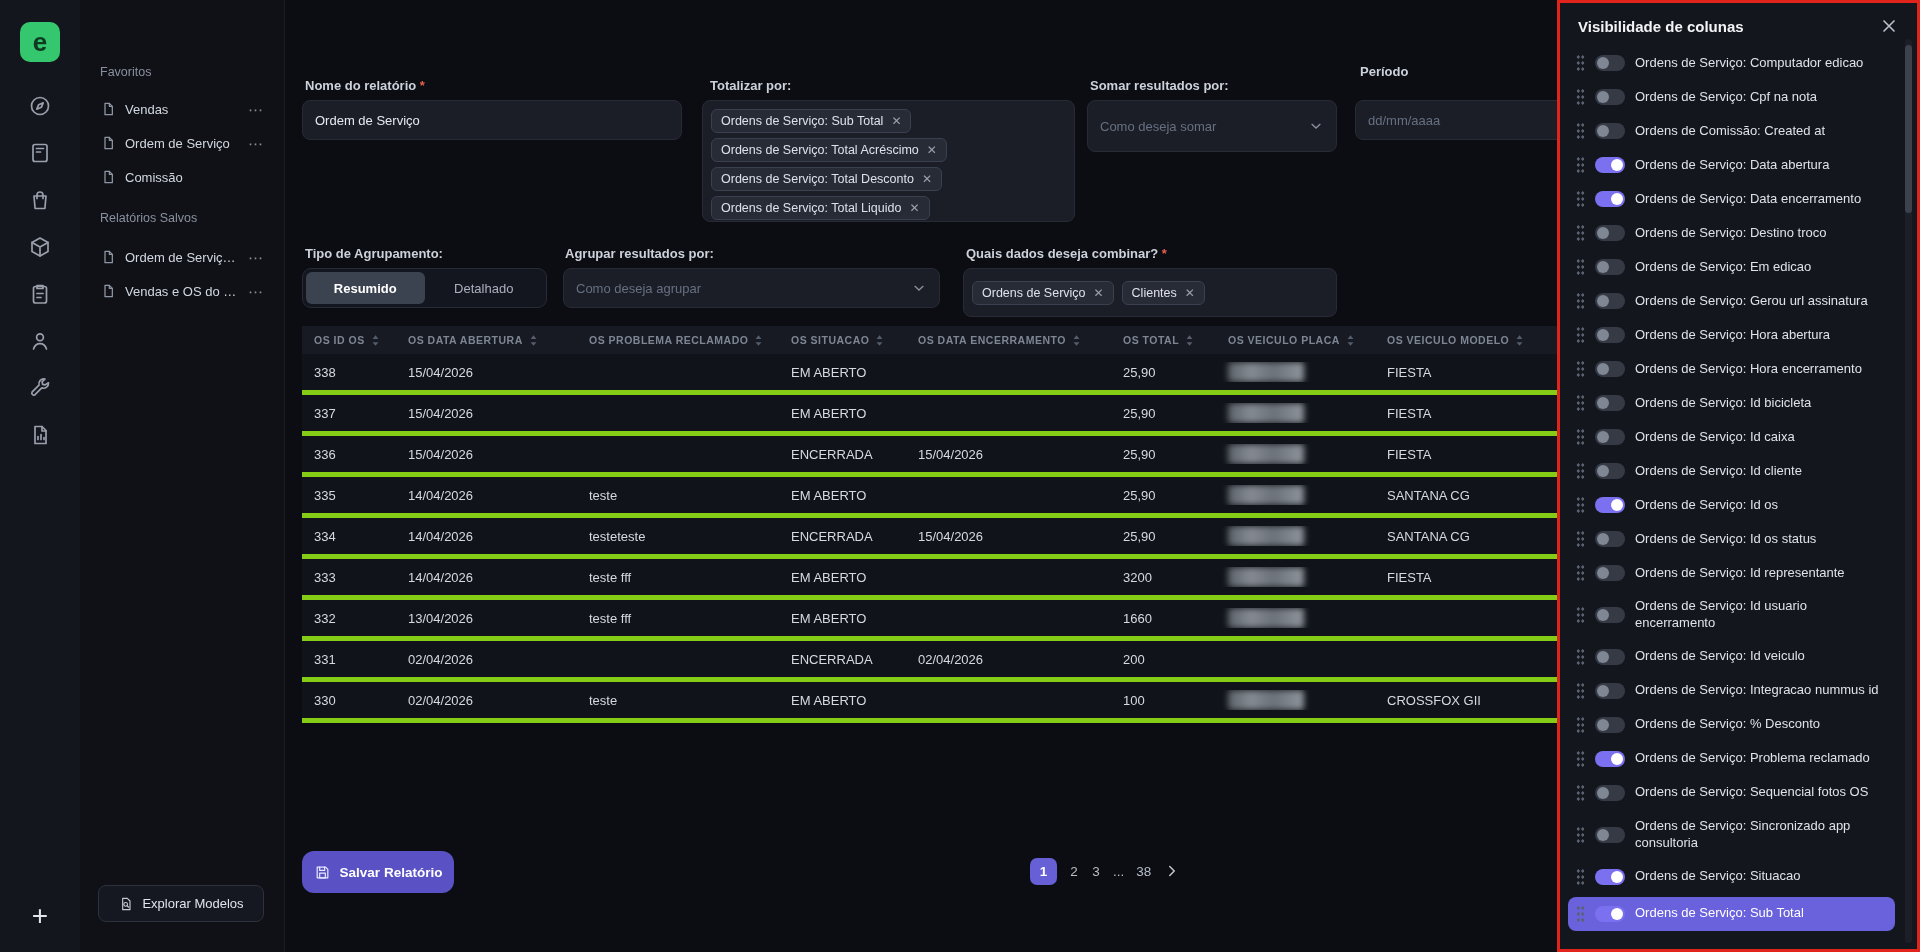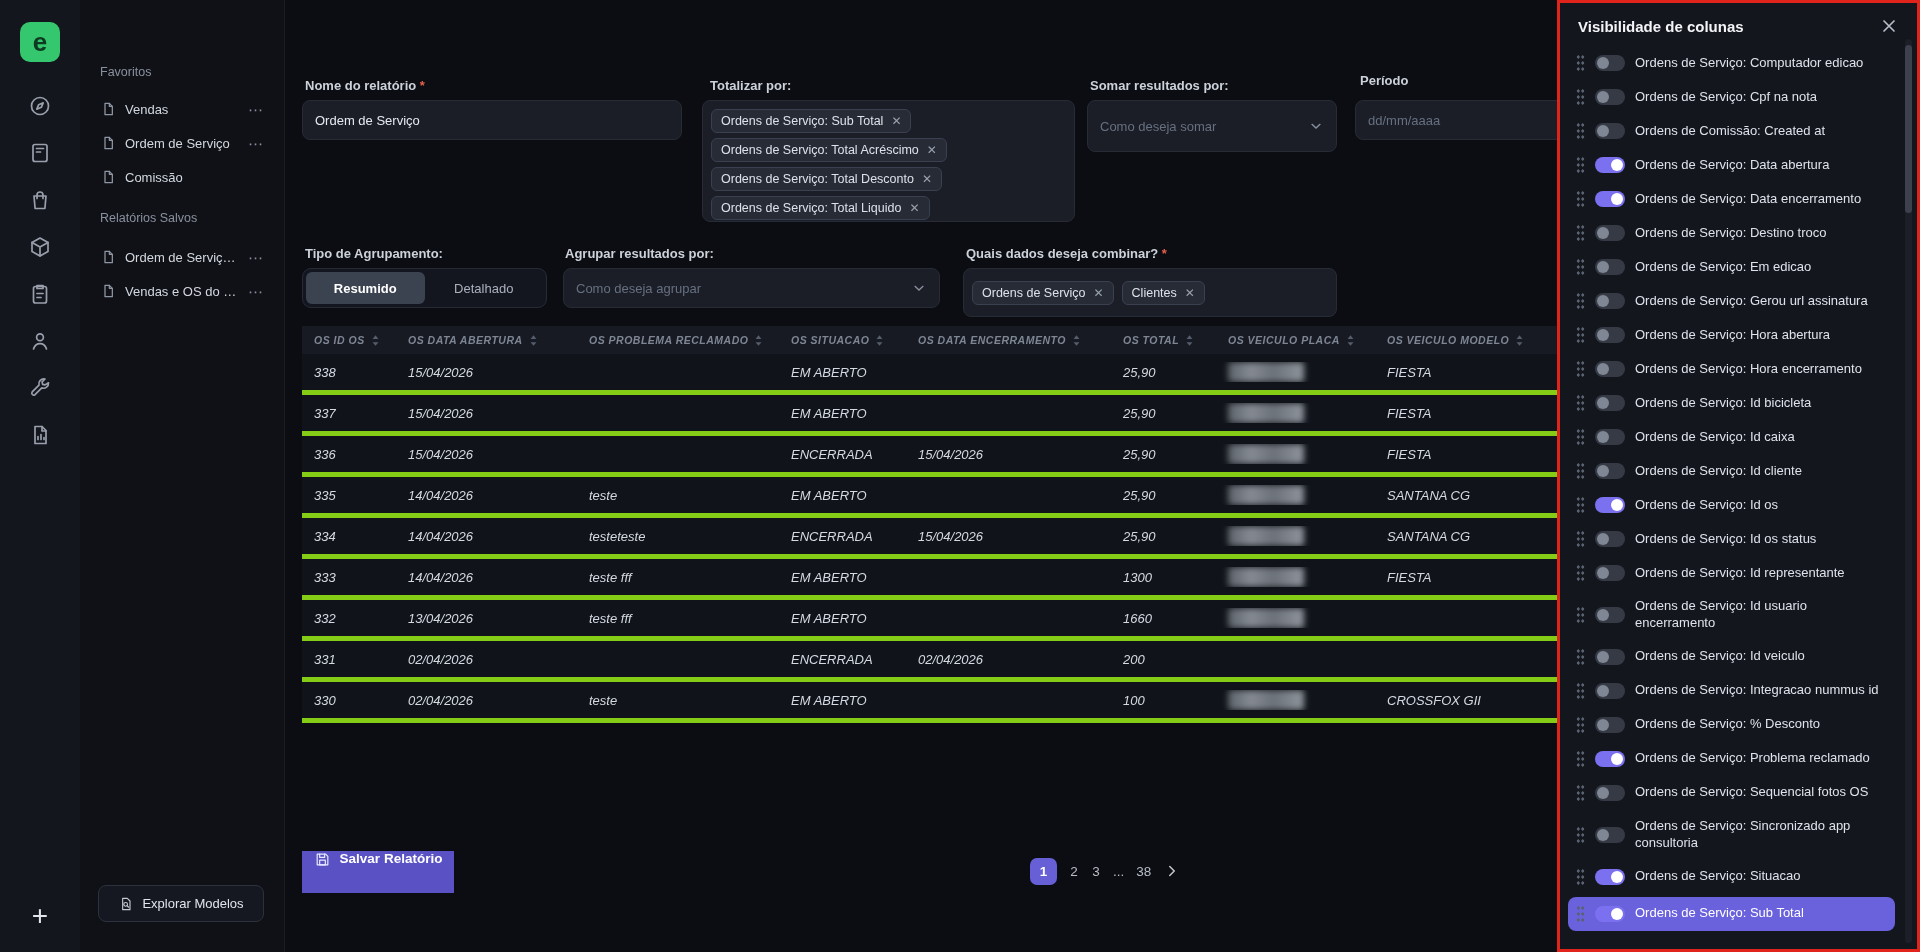--- a/index.html
+++ b/index.html
@@ -58,42 +58,42 @@
   .chips-col{display:flex;flex-direction:column;gap:5px;padding:8px;}
   .chips-row{display:flex;flex-direction:row;gap:8px;align-items:center;padding:0 8px;}
 
   .seg{position:absolute;background:#14161f;border:1px solid #262b35;border-radius:9px;
        padding:3px;display:flex;}
   .seg .opt{flex:1;display:flex;align-items:center;justify-content:center;font-size:13px;
             color:#aab0bd;border-radius:6px;cursor:pointer;}
   .seg .opt.sel{background:#3b4250;color:#ffffff;font-weight:700;}
 
   
-  .tablewrap{position:absolute;left:17px;right:0;top:326px;font-style:italic;--cols:94px 181px 202px 127px 205px 105px 159px 1fr;}
+  .tablewrap{position:absolute;left:17px;right:0;top:326px;--cols:94px 181px 202px 127px 205px 105px 159px 1fr;}
   .t-head{display:grid;grid-template-columns:var(--cols);background:#171a23;height:28px;align-items:center;}
   .t-head .th{font-size:10.5px;font-weight:700;letter-spacing:.5px;color:#7e8694;
               padding-left:12px;display:flex;align-items:center;gap:6px;white-space:nowrap;overflow:hidden;}
   .sort{width:9px;height:13px;color:#555e6c;flex:none;}
   .sort svg{width:9px;height:13px;display:block;}
   .t-row{display:grid;grid-template-columns:var(--cols);height:41px;align-items:center;
          background:#10131a;border-bottom:5px solid #84cc16;font-size:13px;color:#d5dae2;}
   .t-row .td{padding-left:12px;white-space:nowrap;overflow:hidden;}
   .plate{width:76px;height:20px;border-radius:3px;opacity:.85;filter:blur(3px);
          background:linear-gradient(90deg,#6a7078,#9aa0a8 30%,#7c828a 60%,#a7adb5);}
 
   
   .pager{position:absolute;left:745px;top:856px;height:30px;display:flex;align-items:center;gap:12px;}
   .pg{color:#b7bcc7;font-size:13.5px;cursor:pointer;min-width:10px;text-align:center;}
   .pg.active{width:27px;height:27px;background:#675fd6;border-radius:7px;color:#fff;
              display:flex;align-items:center;justify-content:center;font-weight:700;}
   .pg-next{width:18px;height:18px;color:#c3c8d2;cursor:pointer;}
   .pg-next svg{width:18px;height:18px;display:block;}
   .save-btn{position:absolute;left:17px;top:851px;width:152px;height:42px;background:#5a52c4;
-            border-radius:0;color:#fff;font-size:13.5px;font-weight:600;display:flex;
-            align-items:flex-start;justify-content:center;gap:9px;cursor:pointer;}
+            border-radius:12px;color:#fff;font-size:13.5px;font-weight:600;display:flex;
+            align-items:center;justify-content:center;gap:9px;cursor:pointer;}
   .save-btn .ico{width:17px;height:17px;color:#e8e8ff;}
   .save-btn .ico svg{width:17px;height:17px;display:block;}
 
   
   .panel{position:absolute;top:0;right:0;bottom:0;width:363px;background:#14161e;
          border:3px solid #e0241b;z-index:30;overflow:hidden;}
   .panel-head{display:flex;justify-content:space-between;align-items:center;padding:13px 18px 8px 18px;}
   .panel-title{font-size:15px;font-weight:700;color:#f2f4f8;}
   .panel-close{width:20px;height:20px;color:#b9bfca;cursor:pointer;}
   .panel-close svg{width:20px;height:20px;display:block;}
@@ -272,21 +272,21 @@
   <div class="f-label" style="left:805px;top:78px;">Somar resultados por:</div>
   <div class="box input-like" style="left:802px;top:100px;width:250px;height:52px;">
     <span class="ph">Como deseja somar</span>
     <span class="chev">
       <svg viewBox="0 0 24 24" fill="none" stroke="currentColor" stroke-width="2" stroke-linecap="round">
           <path d="M6 9.5l6 5.5 6-5.5"></path>
         </svg>
     </span>
   </div>
 
-  <div class="f-label" style="left:1075px;top:73px;">Período</div>
+  <div class="f-label" style="left:1075px;top:64px;">Período</div>
   <input class="native" style="position: absolute; left: 1070px; top: 100px; width: 255px; height: 40px;" placeholder="dd/mm/aaaa">
 
   <div class="f-label" style="left:20px;top:246px;">Tipo de Agrupamento:</div>
   <div class="seg" id="seg-group" style="left:17px;top:268px;width:245px;height:40px;">
       <div class="opt sel">Resumido</div>
       <div class="opt">Detalhado</div>
     </div>
 
   <div class="f-label" style="left:280px;top:246px;">Agrupar resultados por:</div>
   <div class="box input-like" style="left:278px;top:268px;width:377px;height:40px;">
@@ -447,21 +447,21 @@
             <div class="plate"></div>
           </div>
           <div class="td">SANTANA CG</div>
         </div>
         <div class="t-row">
           <div class="td">333</div>
           <div class="td">14/04/2026</div>
           <div class="td">teste fff</div>
           <div class="td">EM ABERTO</div>
           <div class="td"></div>
-          <div class="td">1300</div>
+          <div class="td">3200</div>
           <div class="td">
             <div class="plate"></div>
           </div>
           <div class="td">FIESTA</div>
         </div>
         <div class="t-row">
           <div class="td">332</div>
           <div class="td">13/04/2026</div>
           <div class="td">teste fff</div>
           <div class="td">EM ABERTO</div>

